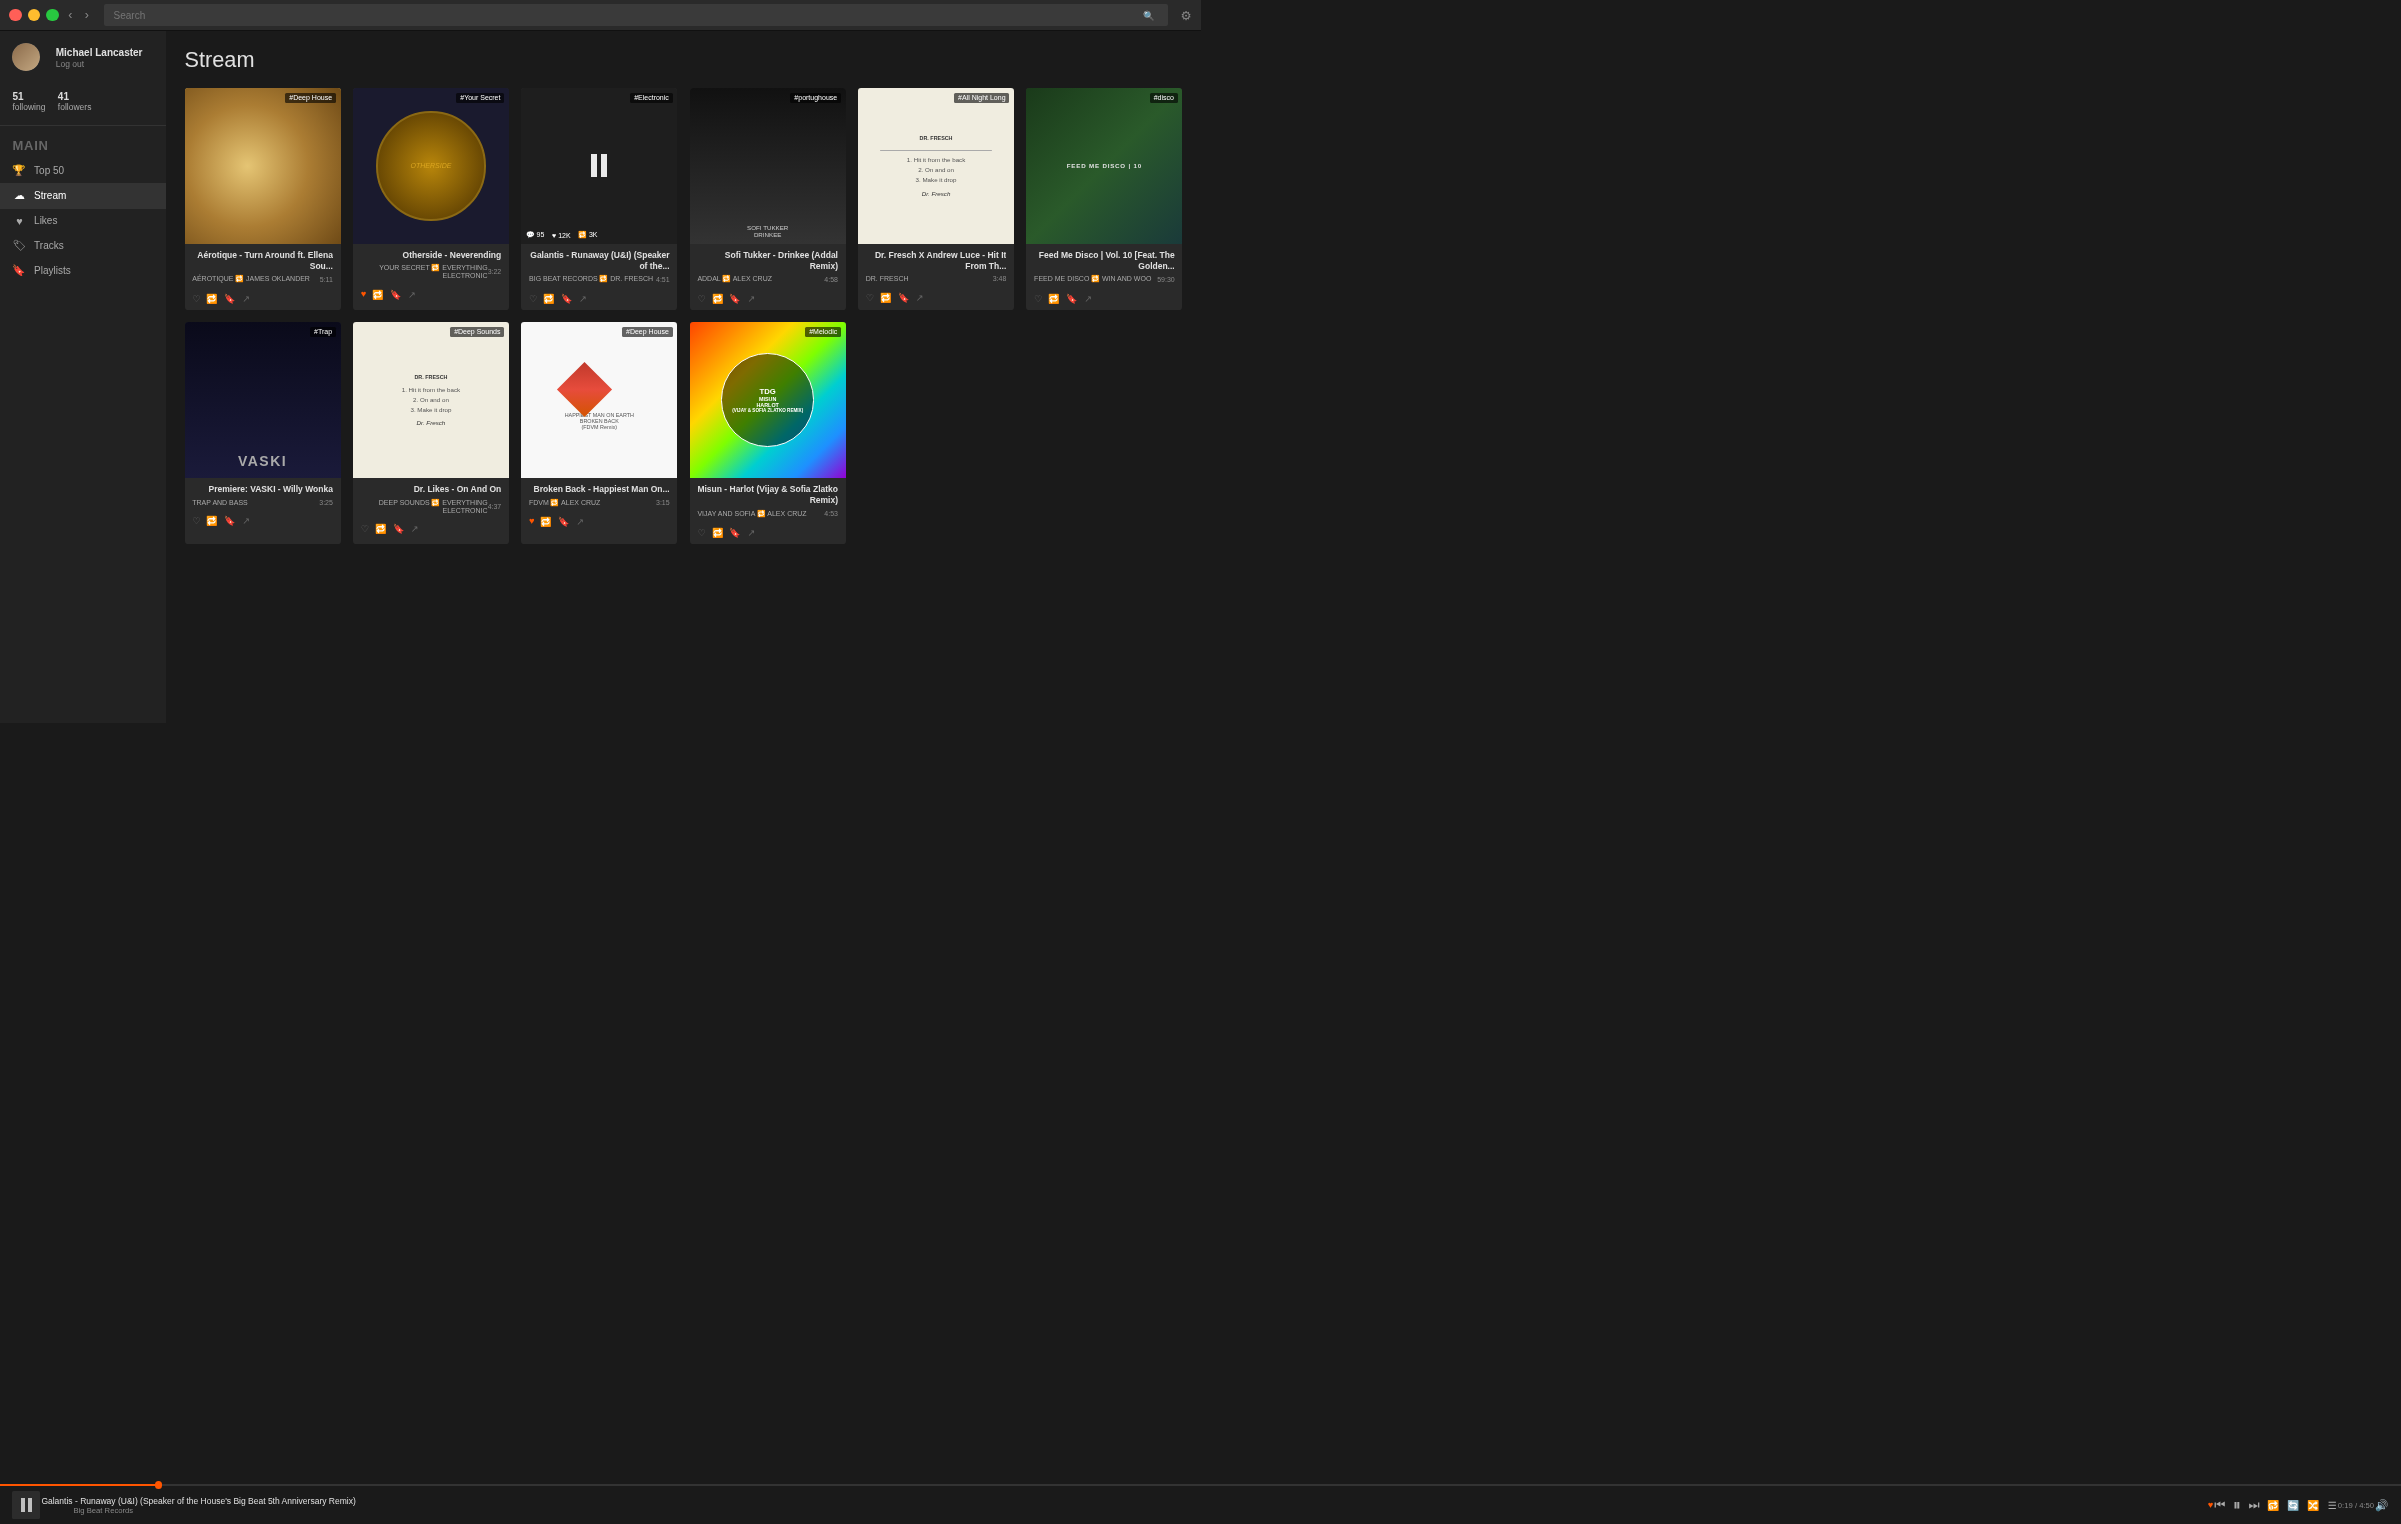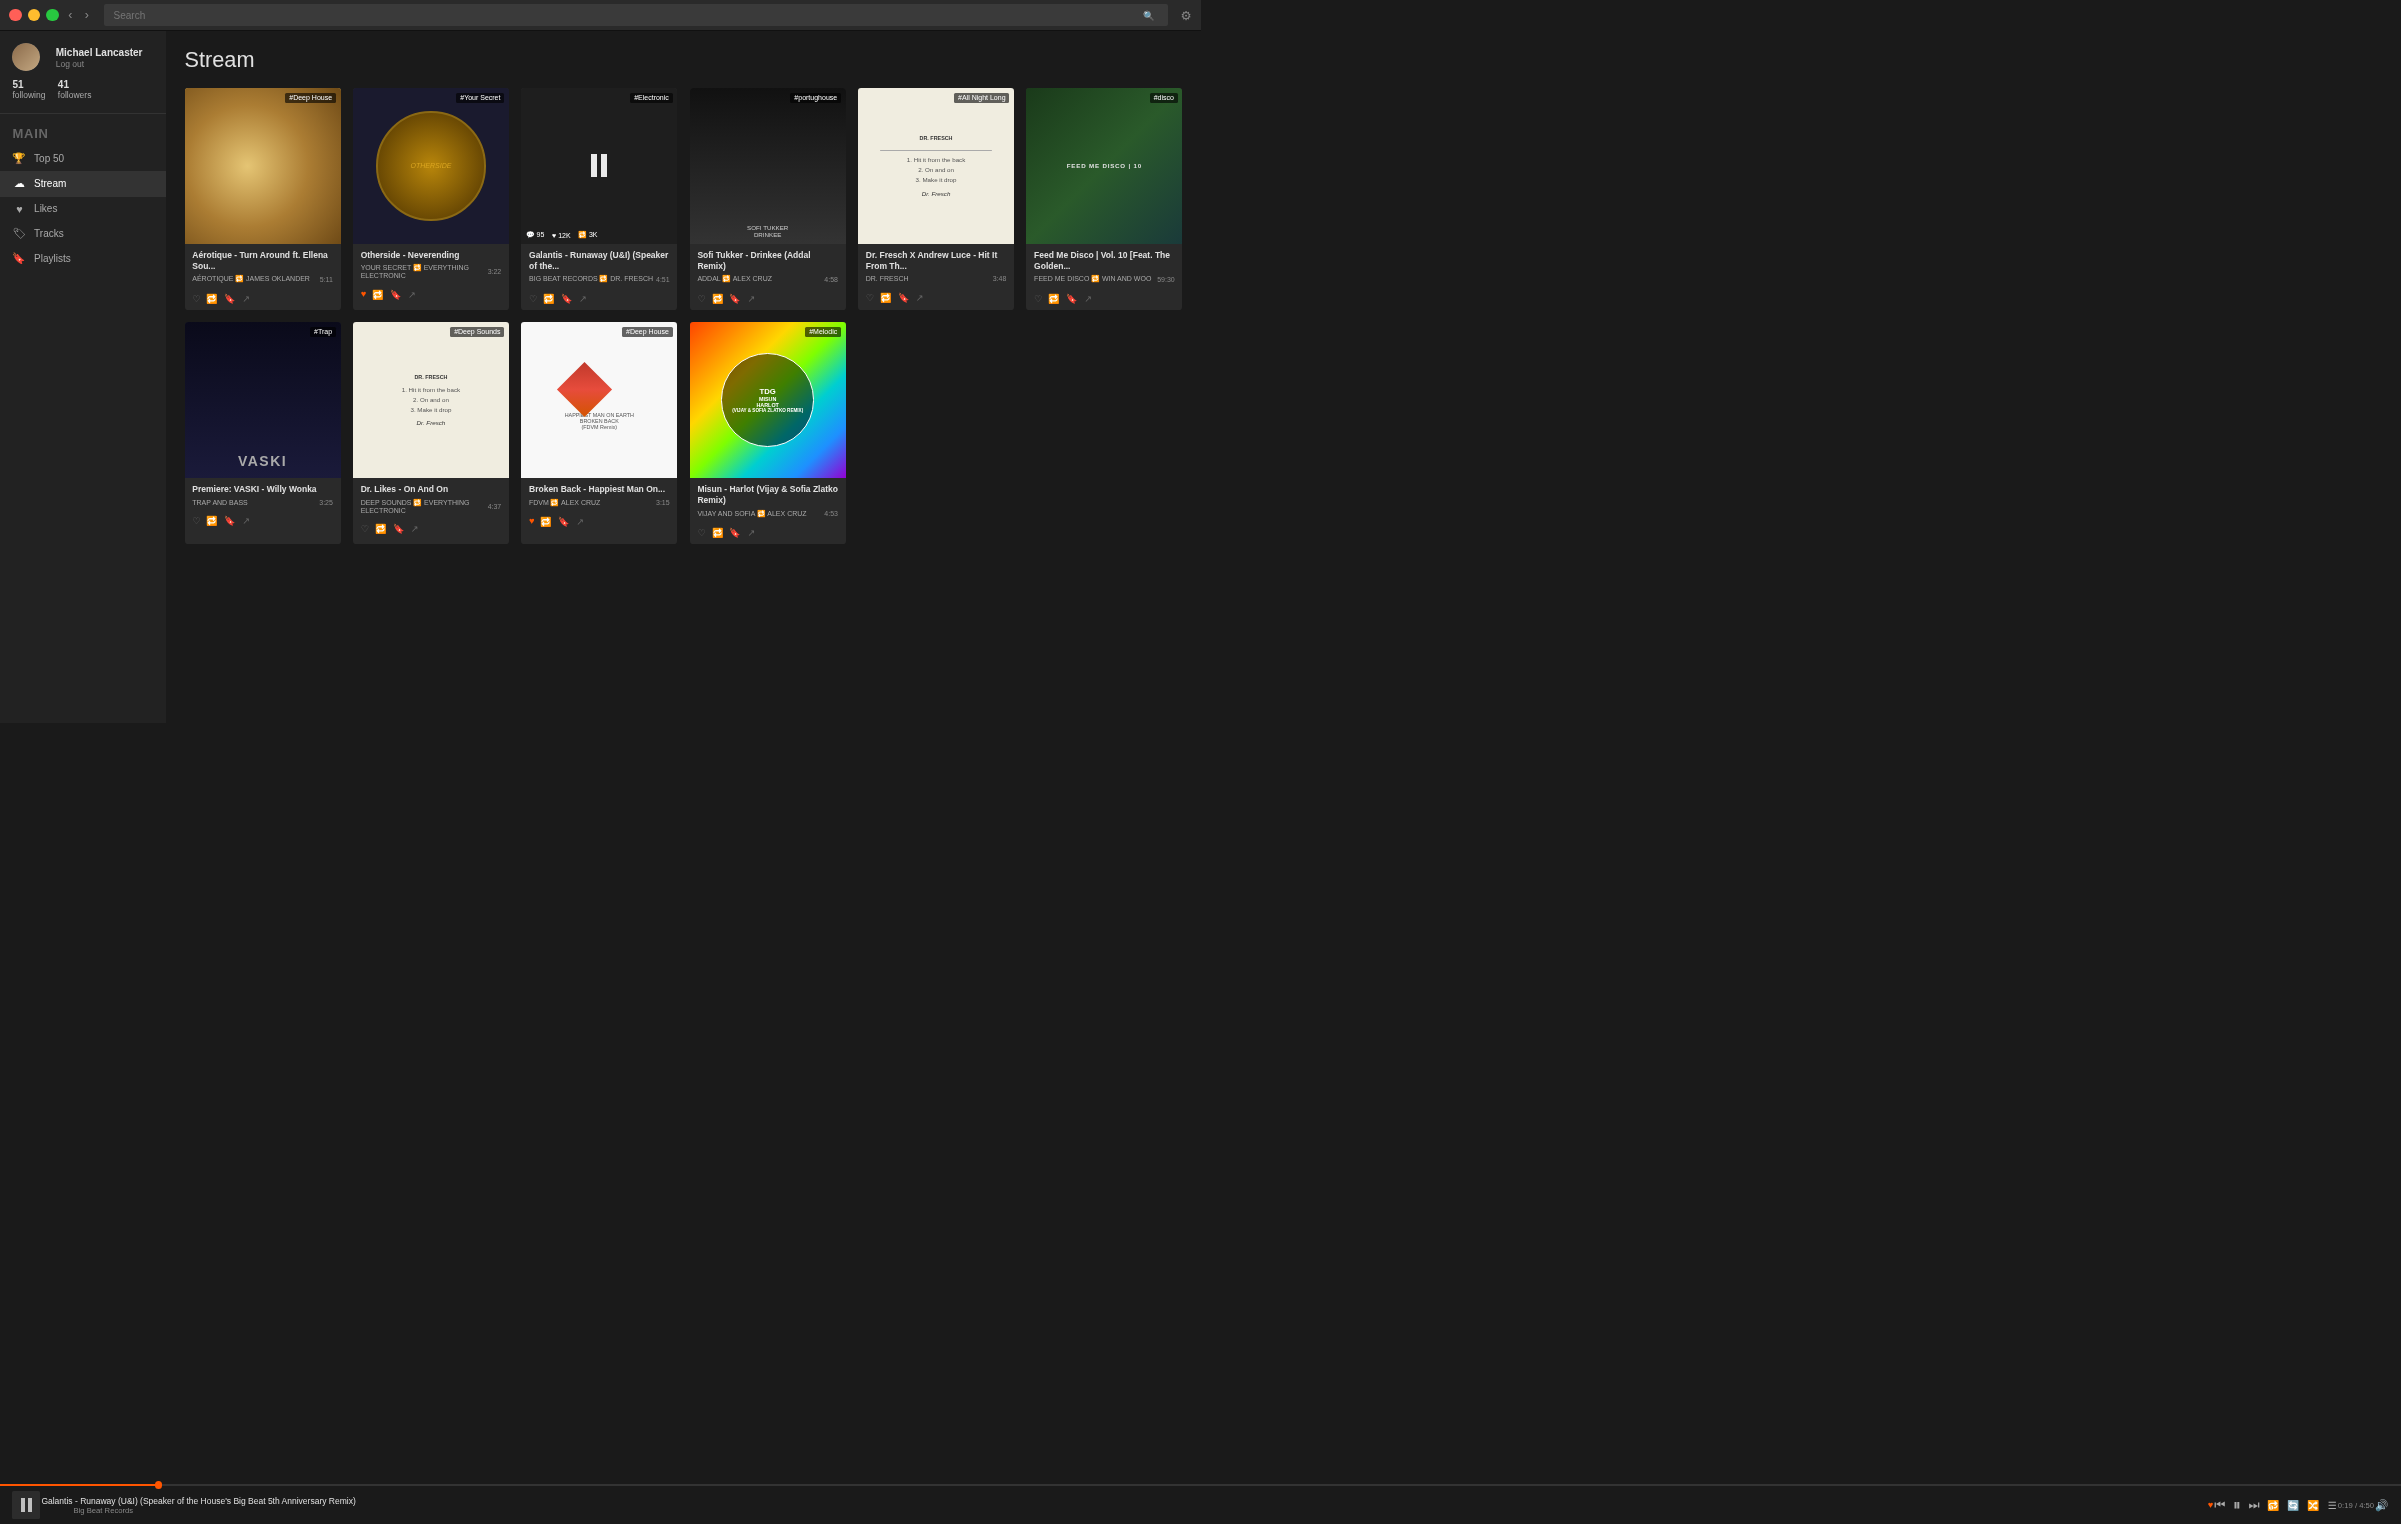--- a/index.html
+++ b/index.html
@@ -197,20 +197,21 @@
       bottom: 4.6px;
       left: 4.6px;
       display: flex;
       gap: 7.7px;
       font-size: 7px;
       color: #fff;
     }
     .stat-val { display: flex; align-items: center; gap: 2.3px; }
     .track-info {
       padding: 6.2px 7.7px;
+      text-align: right;
     }
     .track-title {
       font-size: 8.5px;
       font-weight: 600;
       color: #e0e0e0;
       line-height: 1.3;
       margin-bottom: 3.1px;
       display: -webkit-box;
       -webkit-line-clamp: 2;
       -webkit-box-orient: vertical;
@@ -436,21 +437,21 @@
   <button class="nav-btn">›</button>
   <input class="search-bar" type="text" placeholder="Search" style="">
   <span style="position:absolute;right:46px;color:#888;font-size:9.3px;">🔍</span>
   <span class="settings-icon">⚙</span>
 </div>
 
 <div class="main-layout">
 
   <div class="sidebar">
     <div class="user-section">
-      <div style="display:flex;align-items:center;gap:7.7px;margin-bottom:8px;">
+      <div style="display:flex;align-items:center;gap:7.7px;margin-bottom:20px;">
         <div class="user-avatar">
           <div class="user-avatar-img"></div>
         </div>
         <div>
           <div class="user-name">Michael Lancaster</div>
           <div class="user-logout">Log out</div>
         </div>
       </div>
       <div class="user-stats">
         <div class="stat-item">

